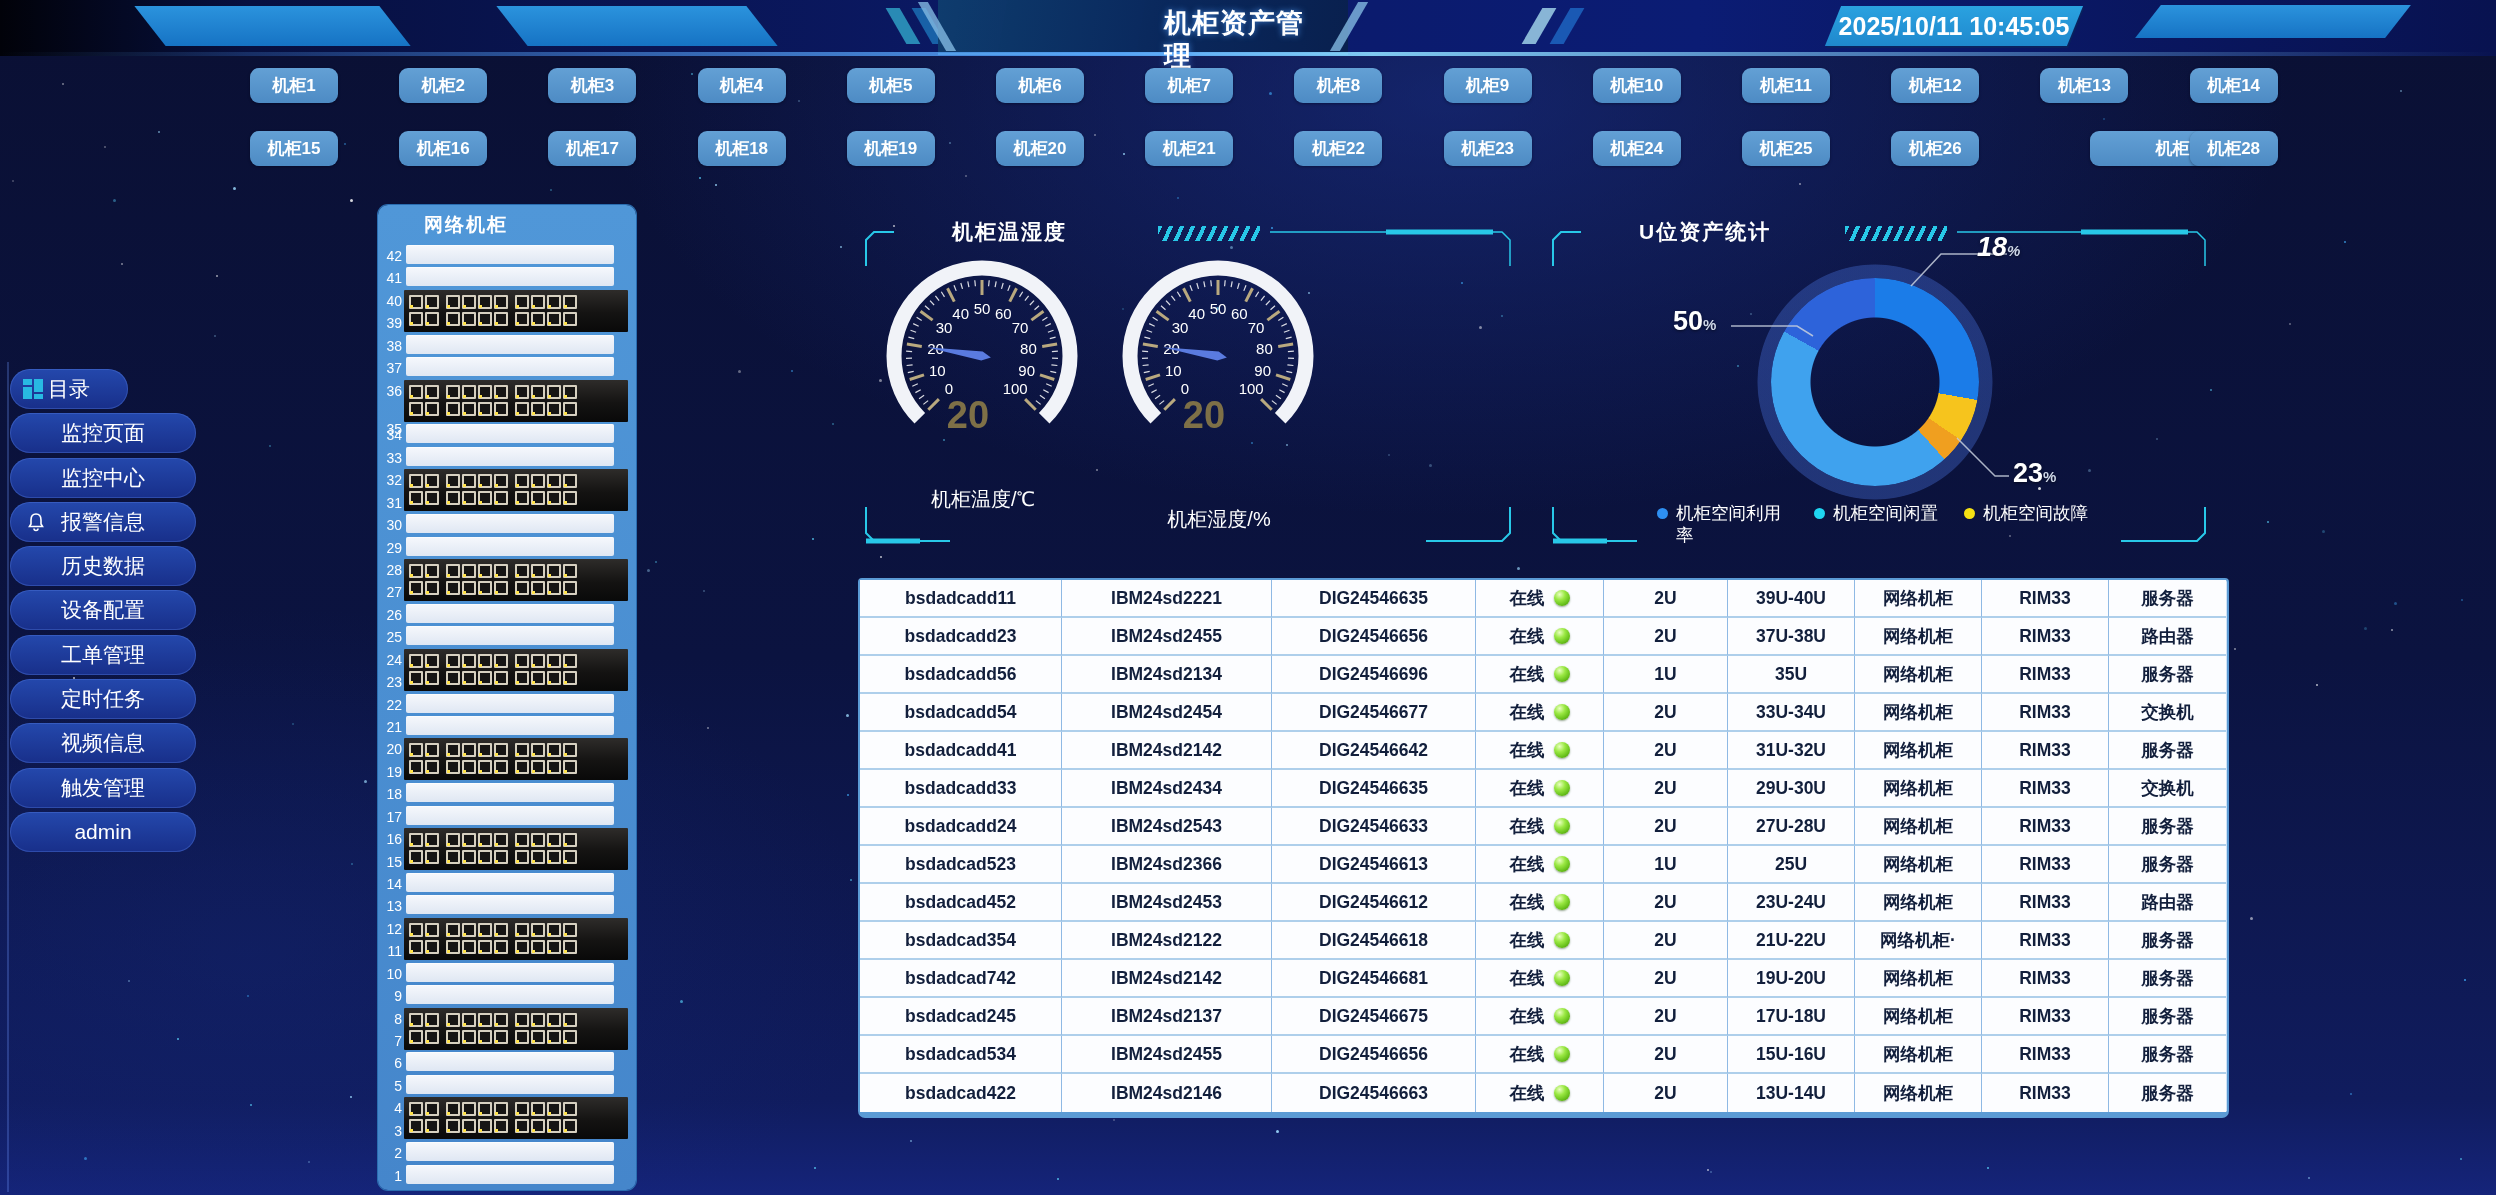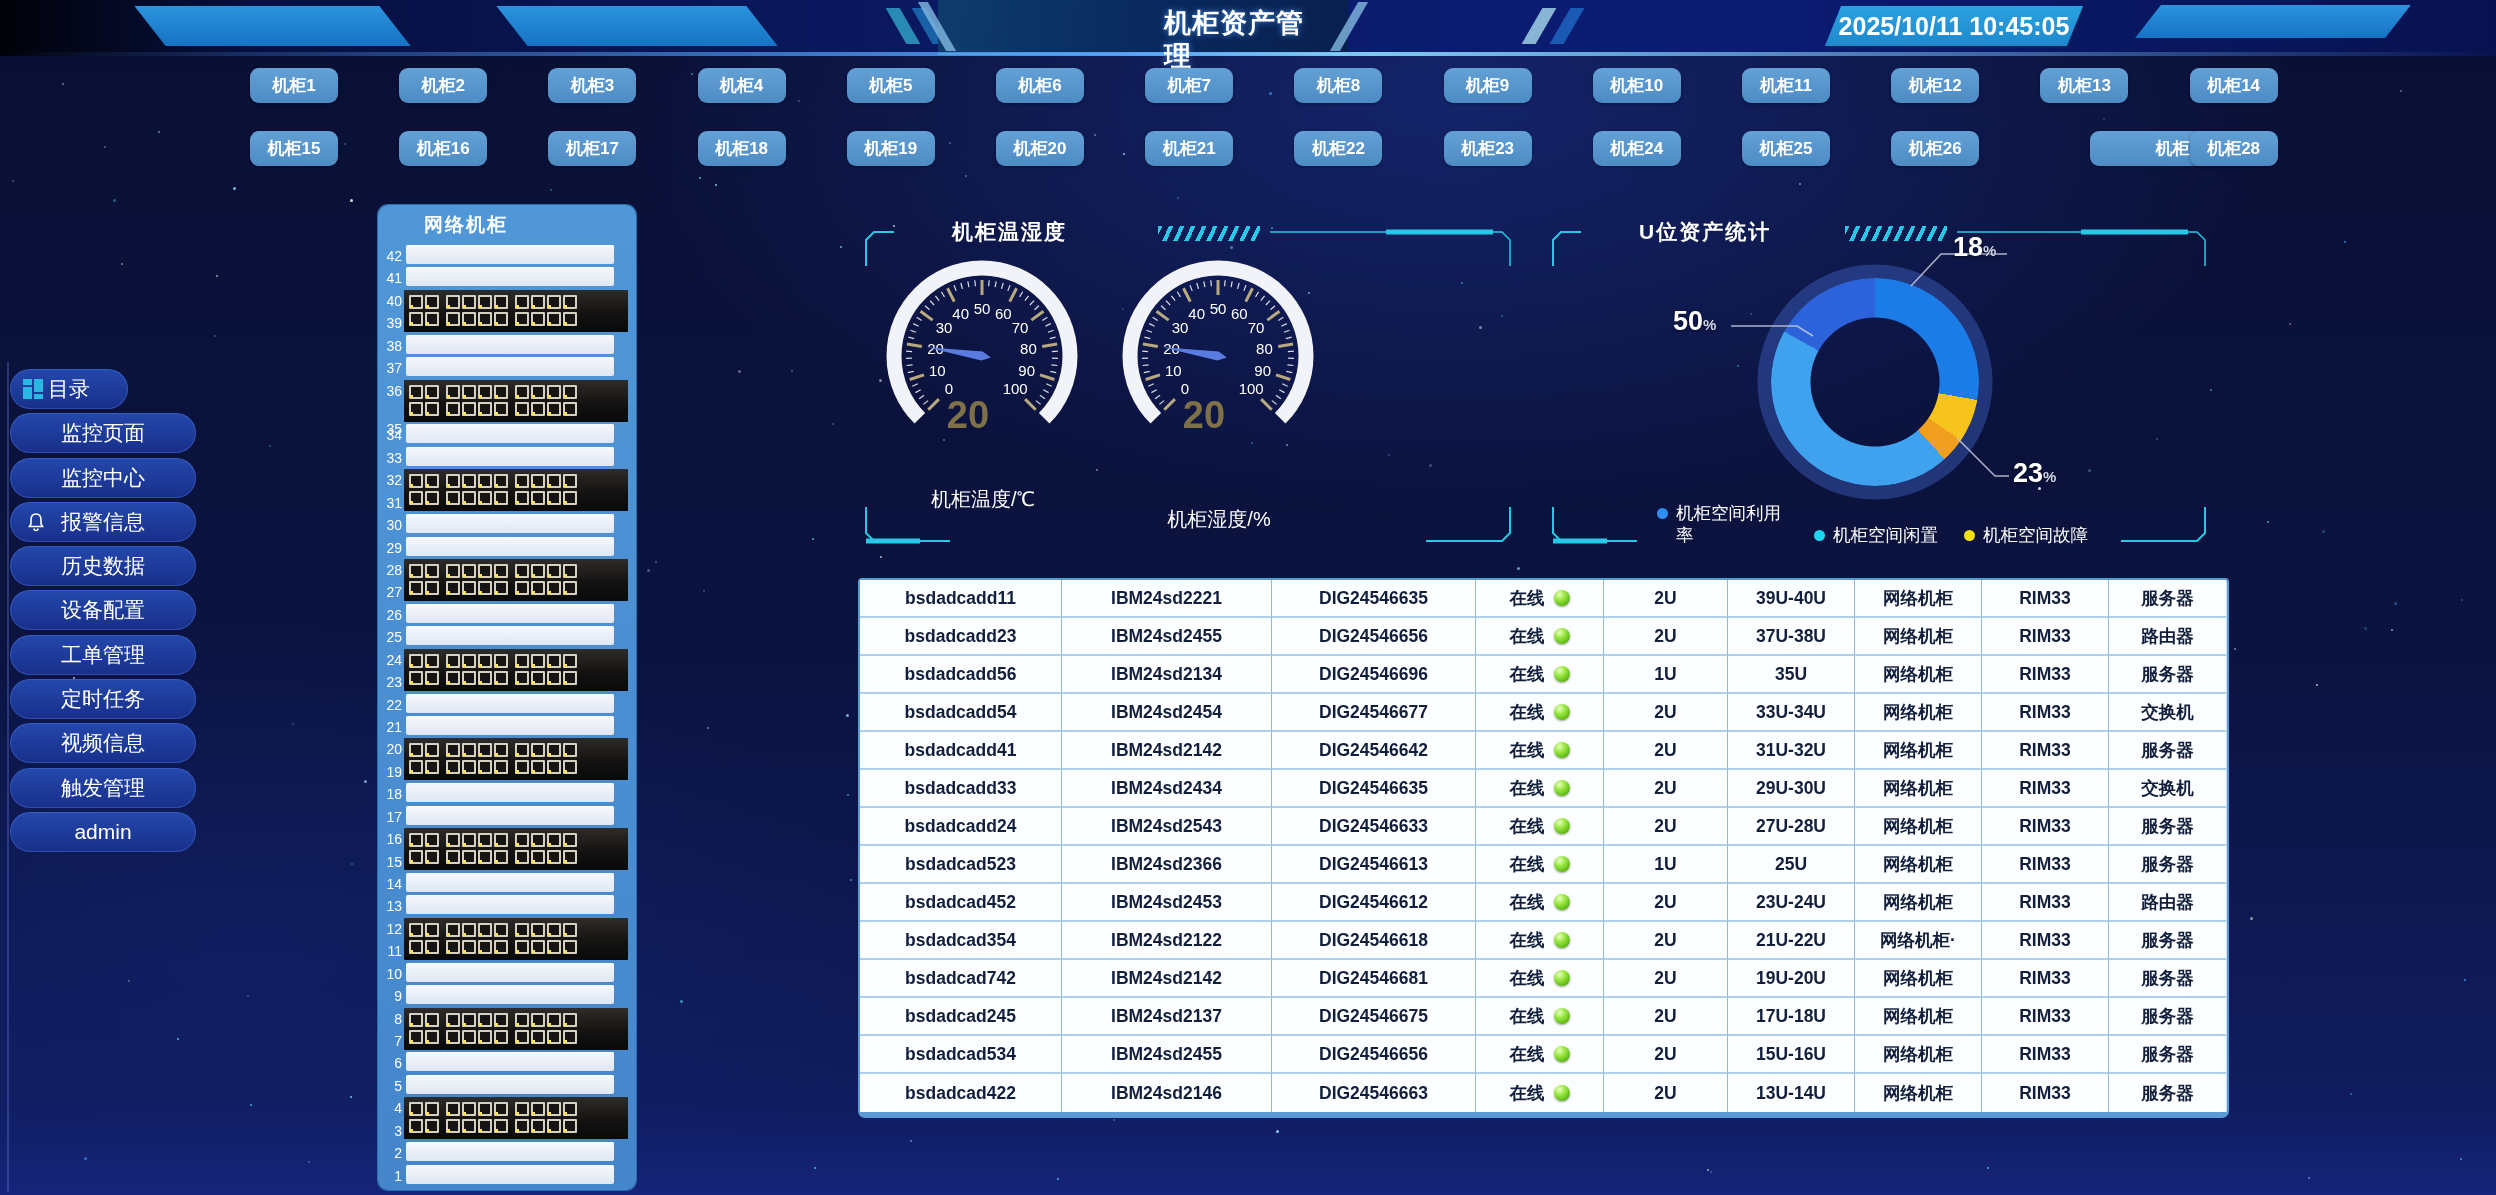--- a/index.html
+++ b/index.html
@@ -81,21 +81,21 @@
 
   .gauge-svg{position:absolute;}
   .gauge-caption{position:absolute;width:250px;text-align:center;color:#fff;font-size:20px;font-weight:500;}
 
   .donut-glow{position:absolute;left:212px;top:54px;width:236px;height:236px;border-radius:50%;
     background:radial-gradient(circle,rgba(0,0,0,0) 0 101px,rgba(70,110,215,.38) 102px 117px,rgba(70,110,215,0) 118px);}
   .donut-ring{position:absolute;left:226px;top:68px;width:208px;height:208px;border-radius:50%;
     -webkit-mask:radial-gradient(circle,transparent 0 64px,#000 65px);mask:radial-gradient(circle,transparent 0 64px,#000 65px);}
   .pie-label{position:absolute;color:#fff;font-weight:700;font-size:27px;text-shadow:0 1px 3px rgba(0,0,0,.5);}
   .pie-label .pct{font-size:15px;font-weight:600;color:#cfd8e8;}
-  .legend{position:absolute;left:112px;top:292px;width:530px;display:flex;align-items:flex-end;}
+  .legend{position:absolute;left:112px;top:292px;width:530px;display:flex;}
   .legend-item{display:flex;align-items:flex-start;color:#fff;font-size:17.5px;line-height:22px;cursor:pointer;}
   .legend-item .dot{width:11px;height:11px;border-radius:50%;margin:6px 8px 0 0;flex:0 0 auto;}
   .legend-item.wrap span.lg-text{display:block;width:112px;}
   .legend-item + .legend-item{margin-left:26px;}
 
   
   .asset-table{position:absolute;left:858px;top:578px;width:1371px;background:#cfe3f7;
     border:2px solid #5b9bd5;border-radius:4px;box-sizing:border-box;border-bottom-width:6px;border-bottom-left-radius:7px;border-bottom-right-radius:7px;}
   .t-row{display:flex;}
   .t-head{background:linear-gradient(180deg,#459ae0 0%,#3884cf 100%);}
@@ -909,21 +909,21 @@
         <div class="legend-item">
           <span class="dot" style="background: rgb(31, 214, 242);"></span>
           <span class="lg-text">机柜空间闲置</span>
         </div>
         <div class="legend-item">
           <span class="dot" style="background: rgb(245, 225, 19);"></span>
           <span class="lg-text">机柜空间故障</span>
         </div>
       </div>
   <div class="pie-label" style="left: 128px; top: 96px;"><span>50</span><span class="pct">%</span></div>
-      <div class="pie-label" style="left: 408px; top: 22px;"><span>18</span><span class="pct">%</span></div>
+      <div class="pie-label" style="left: 432px; top: 22px; font-style: italic;"><span>18</span><span class="pct">%</span></div>
       <div class="pie-label" style="left: 468px; top: 248px;"><span>23</span><span class="pct">%</span></div>
     </section>
 
   <section class="asset-table" id="asset-table">
       <div class="t-row">
         <div class="t-cell" style="width: 202px;">bsdadcadd11</div>
         <div class="t-cell" style="width: 210px;">IBM24sd2221</div>
         <div class="t-cell" style="width: 204px;">DIG24546635</div>
         <div class="t-cell" style="width: 128px;">
           <span>在线</span>

